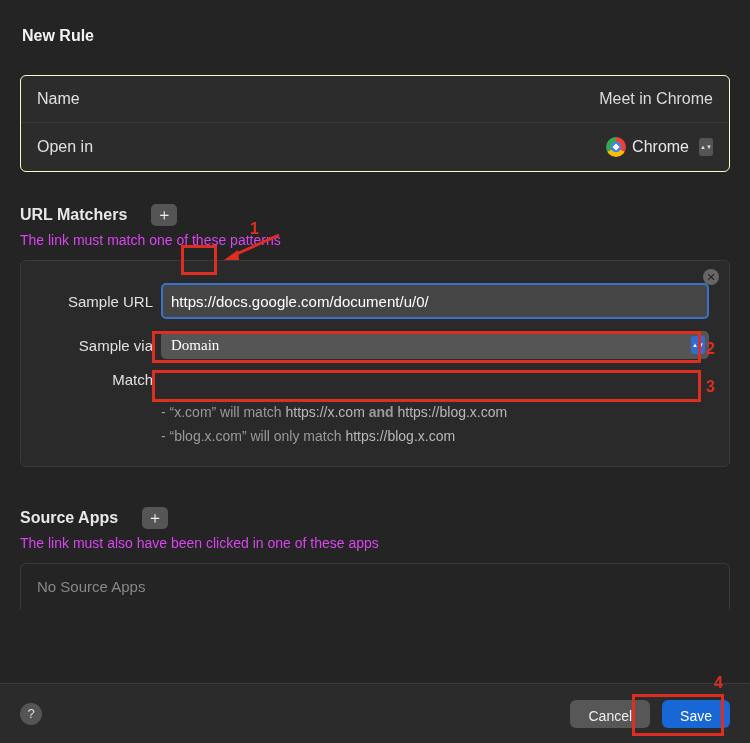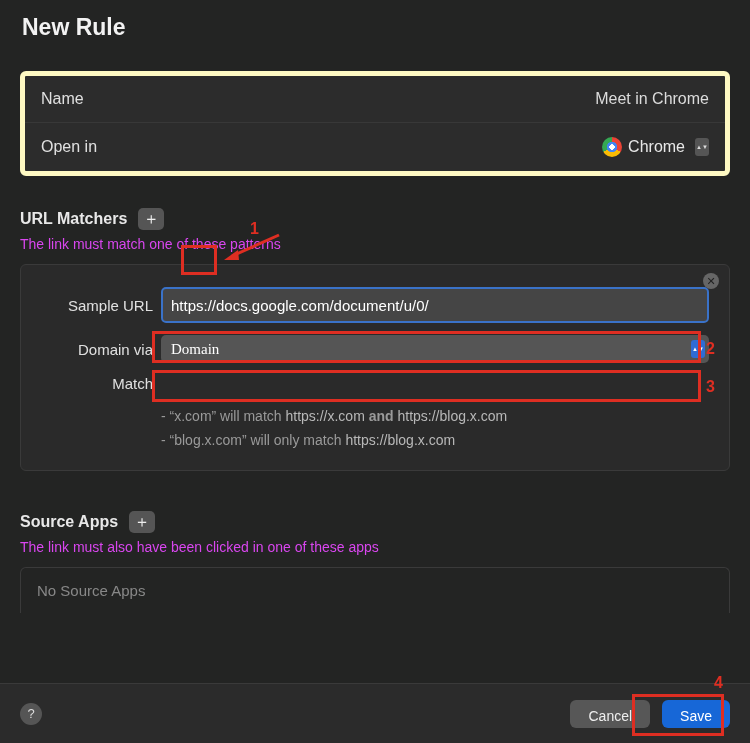--- a/index.html
+++ b/index.html
@@ -7,27 +7,28 @@
       width: 750px;
       height: 743px;
       background: #232423;
       font-family: -apple-system, BlinkMacSystemFont, "Helvetica Neue", sans-serif;
       color: #e8e8e8;
       overflow: hidden;
       position: relative;
     }
     .header {
       padding: 14px 22px 30px;
-      font-size: 23px;
+      font-size: 16px;
       font-weight: 600;
       color: #f2f2f2;
+      margin-top: 13px;
     }
     .card {
       margin: 0 20px;
-      border: 5px solid #fef9c3;
+      border: 1px solid #fef9c3;
       border-radius: 6px;
       background: #2c2c2c;
     }
     .row {
       display: flex;
       align-items: center;
       justify-content: space-between;
       padding: 14px 16px;
       border-bottom: 1px solid #383838;
     }
@@ -65,21 +66,21 @@
       font-size: 6px;
       line-height: 7px;
       color: #ddd;
     }
     .section {
       margin: 32px 20px 8px;
     }
     .section-header {
       display: flex;
       align-items: center;
-      gap: 11px;
+      gap: 24px;
       margin-bottom: 6px;
     }
     .section-title {
       font-size: 16px;
       font-weight: 700;
       color: #e8e8e8;
     }
     .plus-btn {
       width: 26px; height: 22px;
       background: #555;
@@ -259,21 +260,21 @@
 
 <div class="matcher-card">
   <button class="matcher-close">✕</button>
 
   <div class="form-row">
     <div class="form-label">Sample URL</div>
     <input class="form-control input-sample" value="https://docs.google.com/document/u/0/" style="">
   </div>
 
   <div class="form-row">
-    <div class="form-label">Domain via</div>
+    <div class="form-label">Sample via</div>
     <div class="form-control select-detect">
       <span>Domain</span>
       <span class="sel-stepper">▲▼</span>
     </div>
   </div>
 
   <div class="form-row">
     <div class="form-label">Match</div>
   </div>
 

